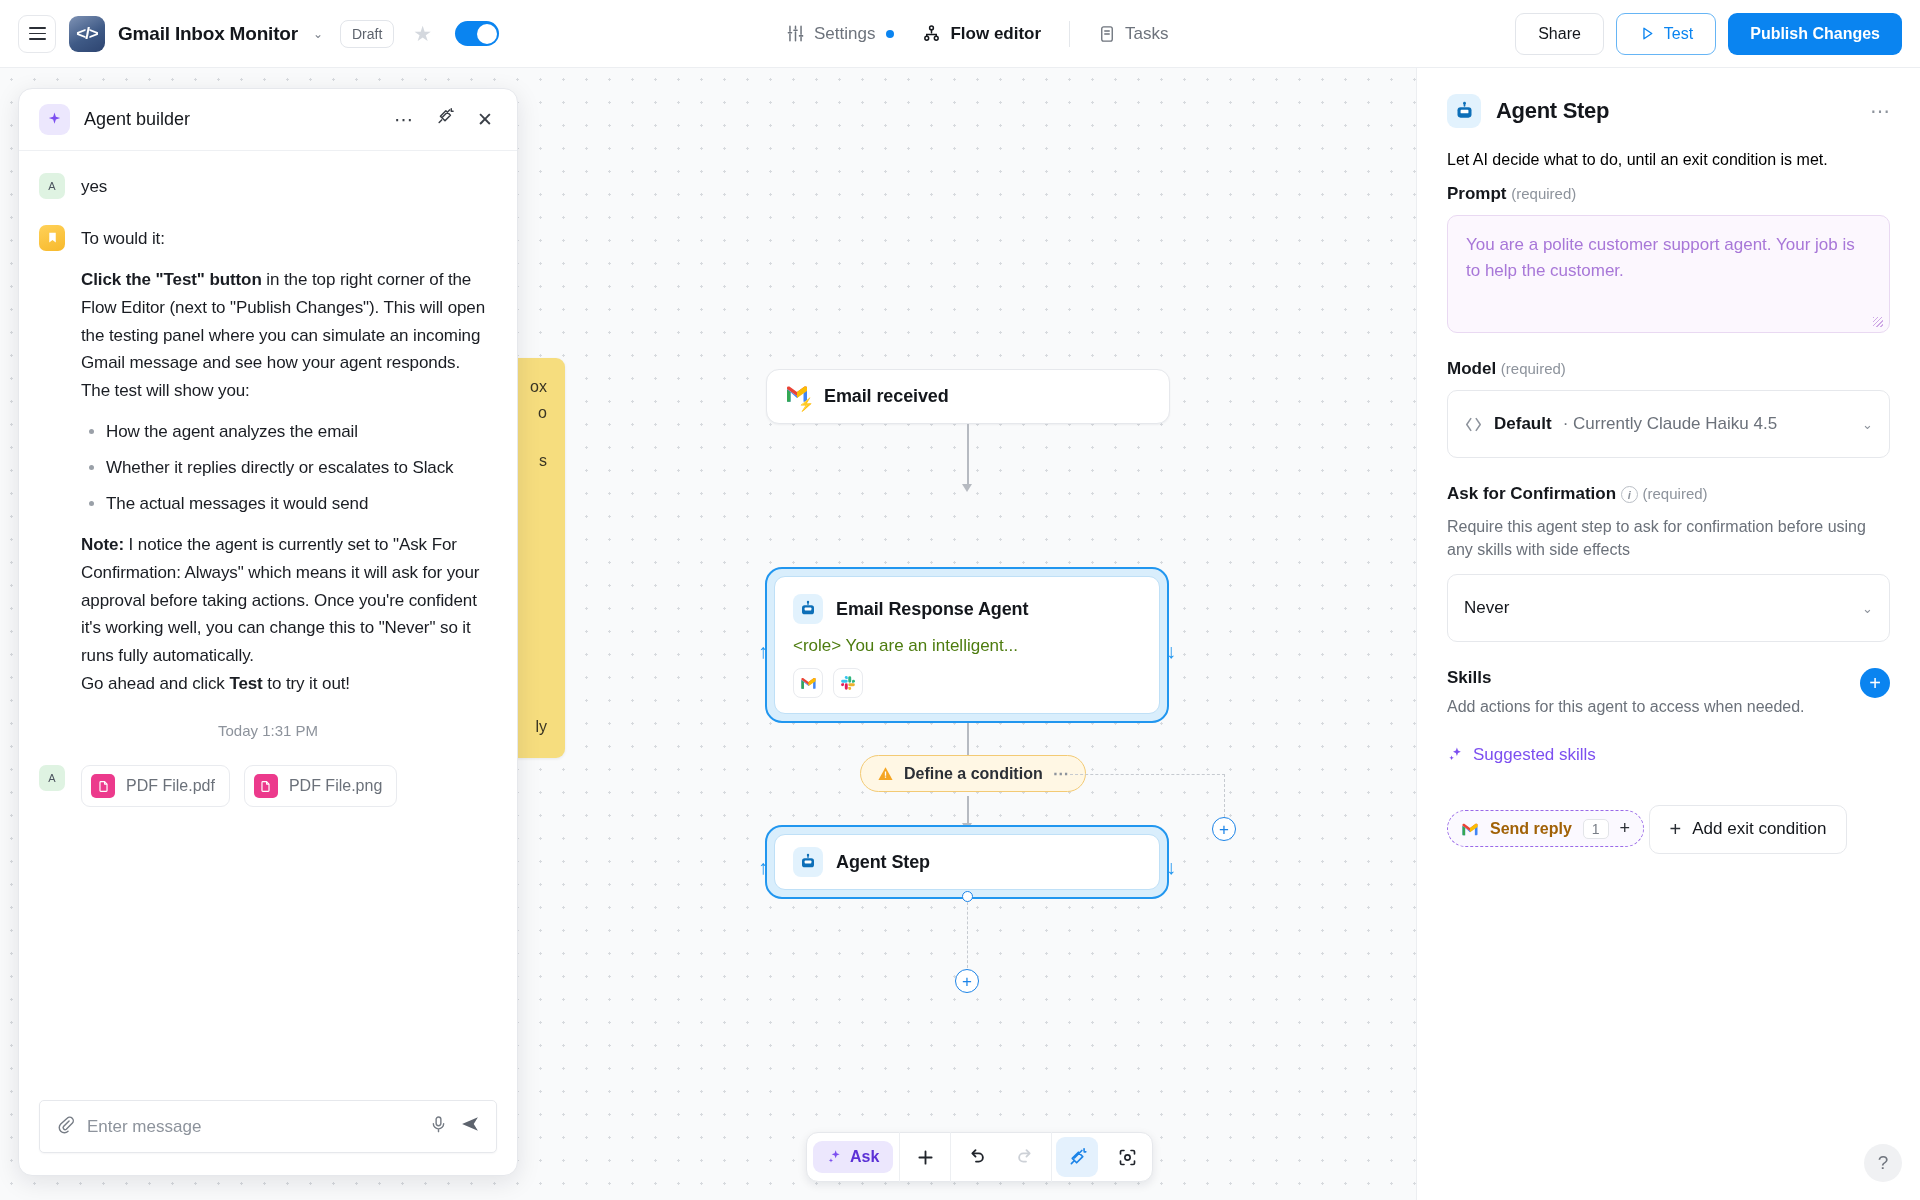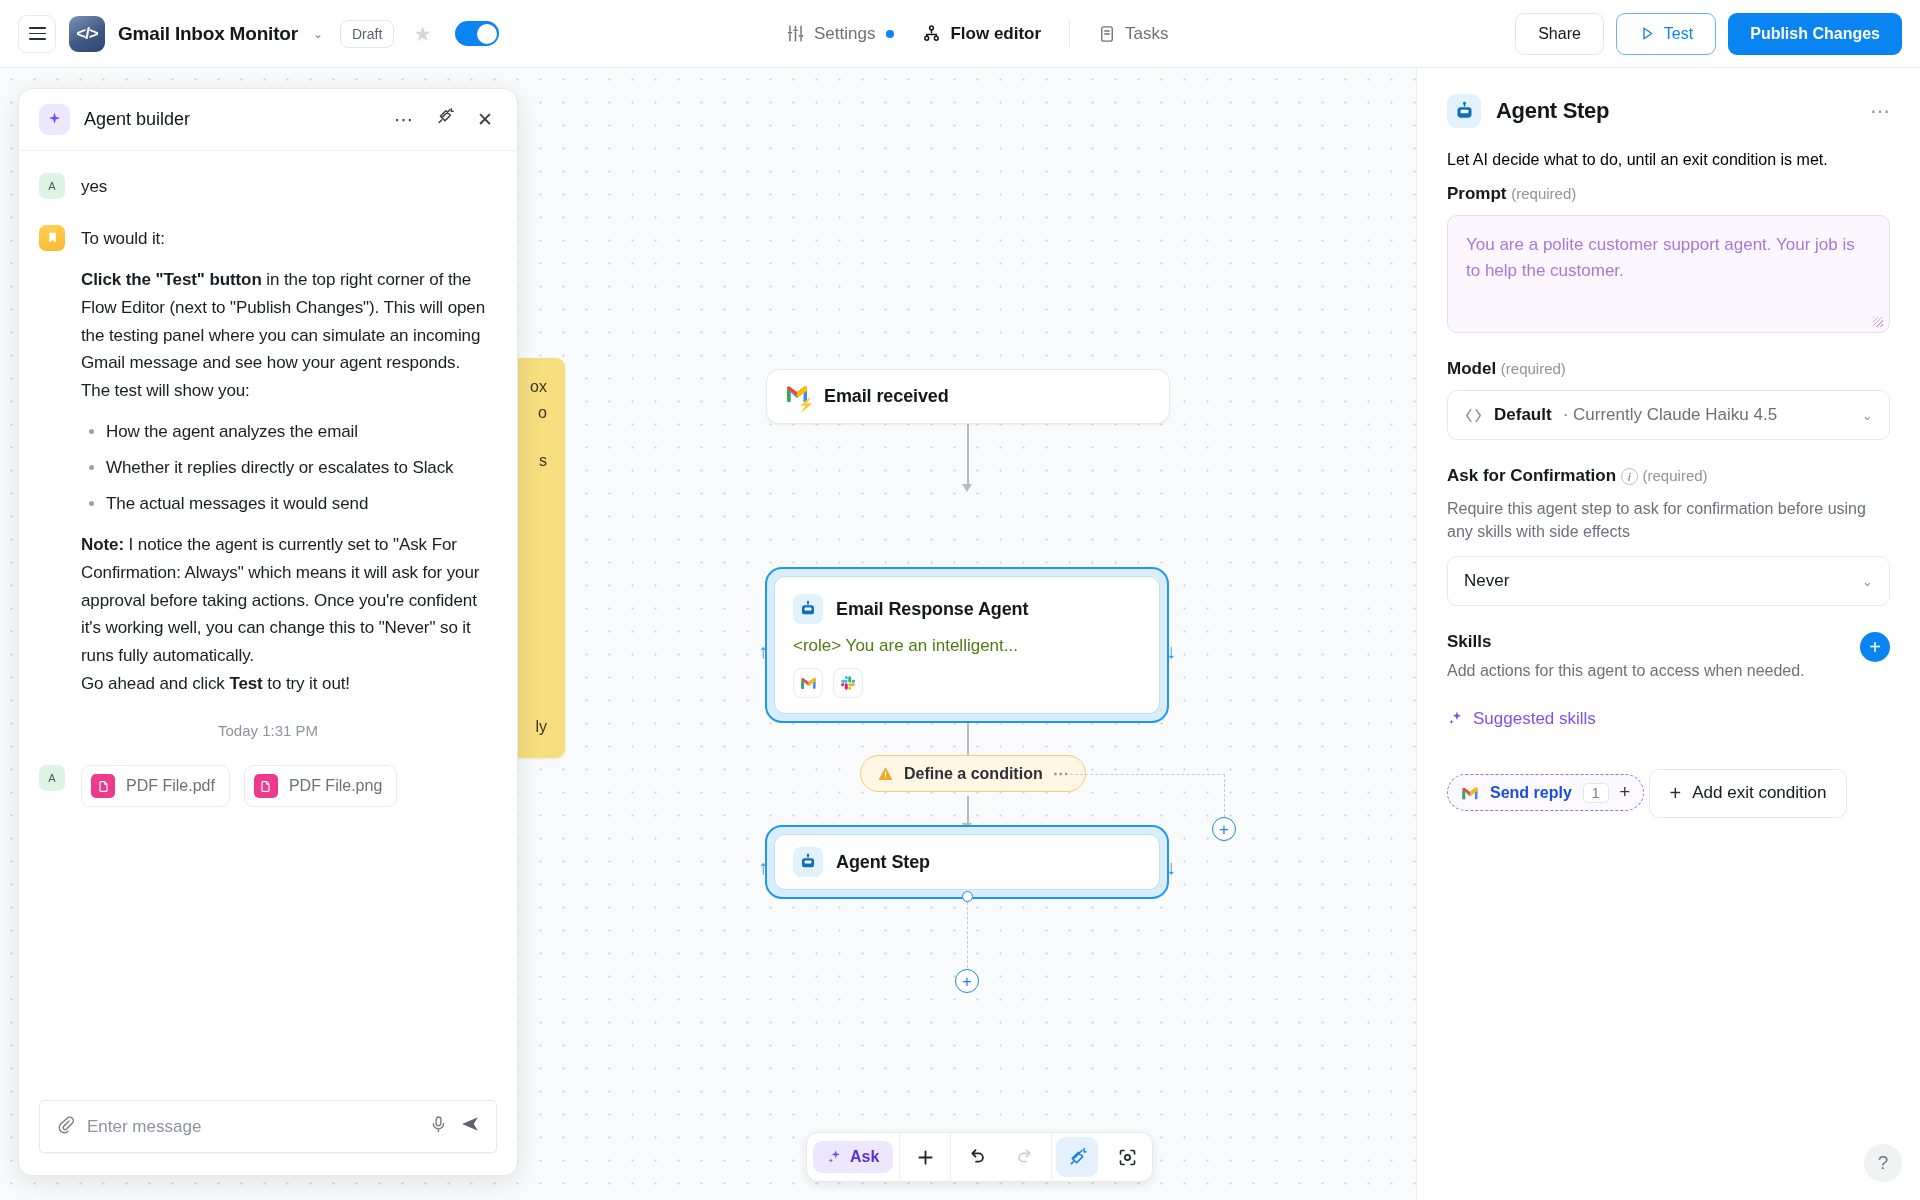--- a/index.html
+++ b/index.html
@@ -224,21 +224,21 @@
   .prompt-box {
     border: 1px solid #e9d9f2; background: #fcf7fe; border-radius: 10px;
     padding: 16px 18px; height: 118px; font-size: 17px; color: #a877d8;
     line-height: 1.5; position: relative; margin-bottom: 26px; cursor: text;
   }
   .resize-grip {
     position:absolute; right: 6px; bottom: 5px; width: 10px; height: 10px;
     background: repeating-linear-gradient(135deg,#cfa9e6 0 1px,transparent 1px 3px);
   }
   .select-box {
-    border: 1px solid #e6e8ec; border-radius: 10px; height: 50px;
+    border: 1px solid #e6e8ec; border-radius: 10px; height: 68px;
     display: flex; align-items: center; padding: 0 16px; gap: 11px;
     background: #fff; cursor: pointer; margin-bottom: 26px; font-size: 17px;
   }
   .sel-strong { color: #14171c; font-weight: 600; }
   .sel-rest { color: #6b717a; flex: 1; }
   .sel-chev { color: #8d939c; font-size: 13px; }
   .info-i {
     width: 17px; height: 17px; border-radius: 50%; border: 1.4px solid #b9bec5;
     color: #8d939c; font-size: 11px; display:inline-flex; align-items:center;
     justify-content:center; font-style: italic; vertical-align: middle;
@@ -248,21 +248,21 @@
     width: 30px; height: 30px; border-radius: 50%; background: #0a84f0;
     color: #fff; font-size: 20px; display:flex; align-items:center;
     justify-content:center; cursor: pointer; line-height:1;
   }
   .sugg-hd { display:flex; align-items:center; gap: 9px; color:#7c4ff0; font-size: 17px; margin: 26px 0 12px 0;}
   .skill-chip {
     display:inline-flex; align-items:center; gap: 11px;
     border: 1.6px dashed #9a6ae8; border-radius: 20px;
     padding: 7px 13px; background: #fbf9ff; cursor: pointer;
   }
-  .skill-label { font-size: 16px; color: #1d4ed8; font-weight: 600; }
+  .skill-label { font-size: 16px; color: #a16207; font-weight: 600; }
   .skill-count {
     border: 1px solid #e3e5e9; border-radius: 5px; padding: 1px 8px;
     font-size: 14px; color: #787e87; background:#fff;
   }
   .skill-plus { color: #2b2f36; font-size: 18px; }
   .exit-btn {
     display:inline-flex; align-items:center; gap: 11px; margin-top: 28px;
     border: 1px solid #e6e8ec; border-radius: 10px; padding: 12px 20px;
     background:#fff; font-size: 17px; color: #14171c; cursor: pointer;
   }

